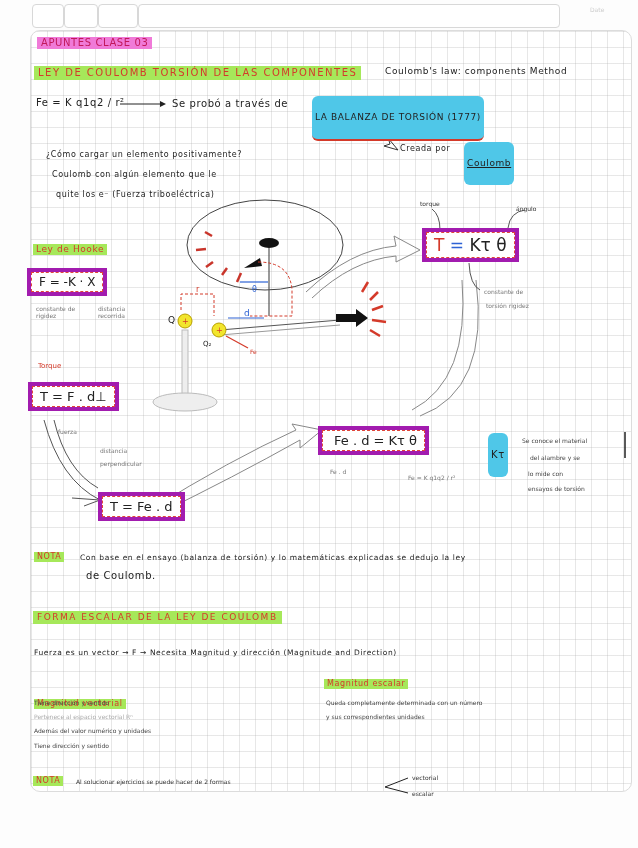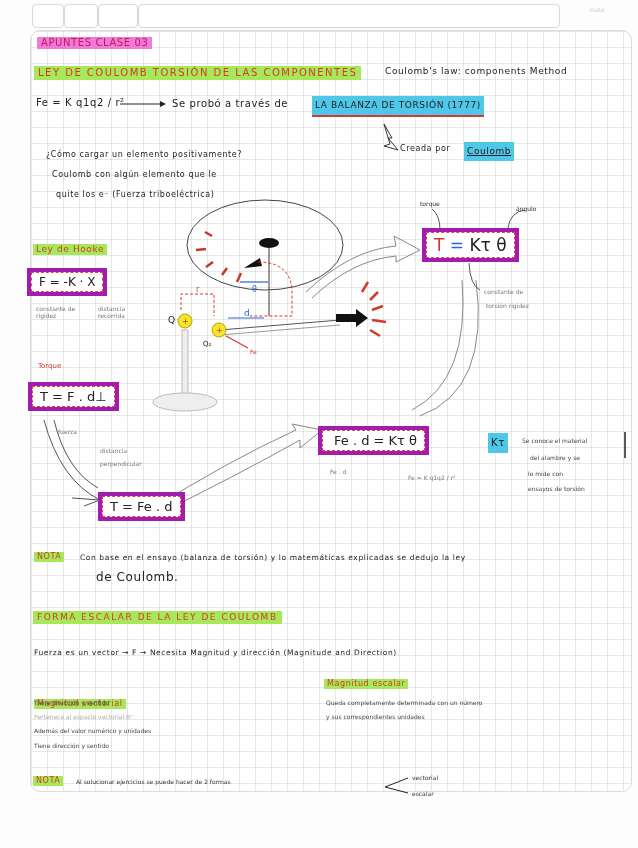--- a/index.html
+++ b/index.html
@@ -9,21 +9,21 @@
     background-color:#fff;
     background-image:
       linear-gradient(to right, rgba(170,170,170,.28) 1px, transparent 1px),
       linear-gradient(to bottom, rgba(170,170,170,.28) 1px, transparent 1px);
     background-size:16px 16px;}
   .t{position:absolute;font-size:9px;white-space:nowrap;line-height:1.2;}
   .hand{font-family:"DejaVu Sans",sans-serif;letter-spacing:.6px;}
   .hl-pink{background:#f07ad8;color:#c2185b;padding:0 4px;font-size:10px;}
   .hl-green{background:#a6e85a;color:#d43a2a;padding:1px 4px;font-size:10px;letter-spacing:1.5px;}
   .hl-green-sm{background:#a6e85a;color:#d43a2a;padding:0 3px;font-size:9px;}
-  .hl-cyan{background:#4fc7e8;padding:4px 3px;}
+  .hl-cyan{background:#4fc7e8;padding:16px 3px;border-radius:6px;}
   .red-ul{border-bottom:2px solid #d43a2a;}
   .eqbox{position:absolute;border:4px solid #a21caf;outline:1px dashed #e0463a;outline-offset:-5px;background:#fff;padding:3px 8px;font-size:14px;}
   .red{color:#d43a2a;}
   .blue{color:#2e63d4;}
   .small{font-size:6px;color:#777;}
   svg{position:absolute;left:0;top:0;}
 </style>
 </head>
 <body>
 
@@ -164,21 +164,21 @@
 <div class="t small" style="left:408px;top:474px;">Fe = K q1q2 / r²</div>
 
 <div class="t hand hl-cyan" style="left:488px;top:433px;font-size:10px;">Kτ</div>
 <div class="t small" style="left:522px;top:437px;color:#444;">Se conoce el material</div>
 <div class="t small" style="left:530px;top:454px;color:#444;">del alambre y se</div>
 <div class="t small" style="left:528px;top:470px;color:#444;">lo mide con</div>
 <div class="t small" style="left:528px;top:485px;color:#444;">ensayos de torsión</div>
 
 <div class="t hand hl-green-sm" style="left:34px;top:552px;font-size:8px;">NOTA</div>
 <div class="t hand" style="left:80px;top:553px;font-size:7.5px;">Con base en el ensayo (balanza de torsión) y lo matemáticas explicadas se dedujo la ley</div>
-<div class="t hand" style="left:96px;top:570px;font-size:12px;">de Coulomb.</div>
+<div class="t hand" style="left:86px;top:570px;font-size:10px;">de Coulomb.</div>
 
 <div class="t hand hl-green" style="left:33px;top:611px;font-size:9px;">FORMA ESCALAR DE LA LEY DE COULOMB</div>
 <div class="t hand" style="left:34px;top:648px;font-size:7.5px;">Fuerza es un vector → F  → Necesita Magnitud y dirección (Magnitude and Direction)</div>
 
 <div class="t hand hl-green-sm" style="left:34px;top:679px;font-size:8px;margin-top:20px;">Magnitud vectorial</div>
 <div class="t small" style="left:34px;top:699px;color:#444;">Tiene dirección y sentido</div>
 <div class="t small" style="left:34px;top:713px;color:#aaa;">Pertenece al espacio vectorial Rⁿ</div>
 <div class="t small" style="left:34px;top:727px;color:#444;">Además del valor numérico y unidades</div>
 <div class="t small" style="left:34px;top:742px;color:#444;">Tiene dirección y sentido</div>
 

